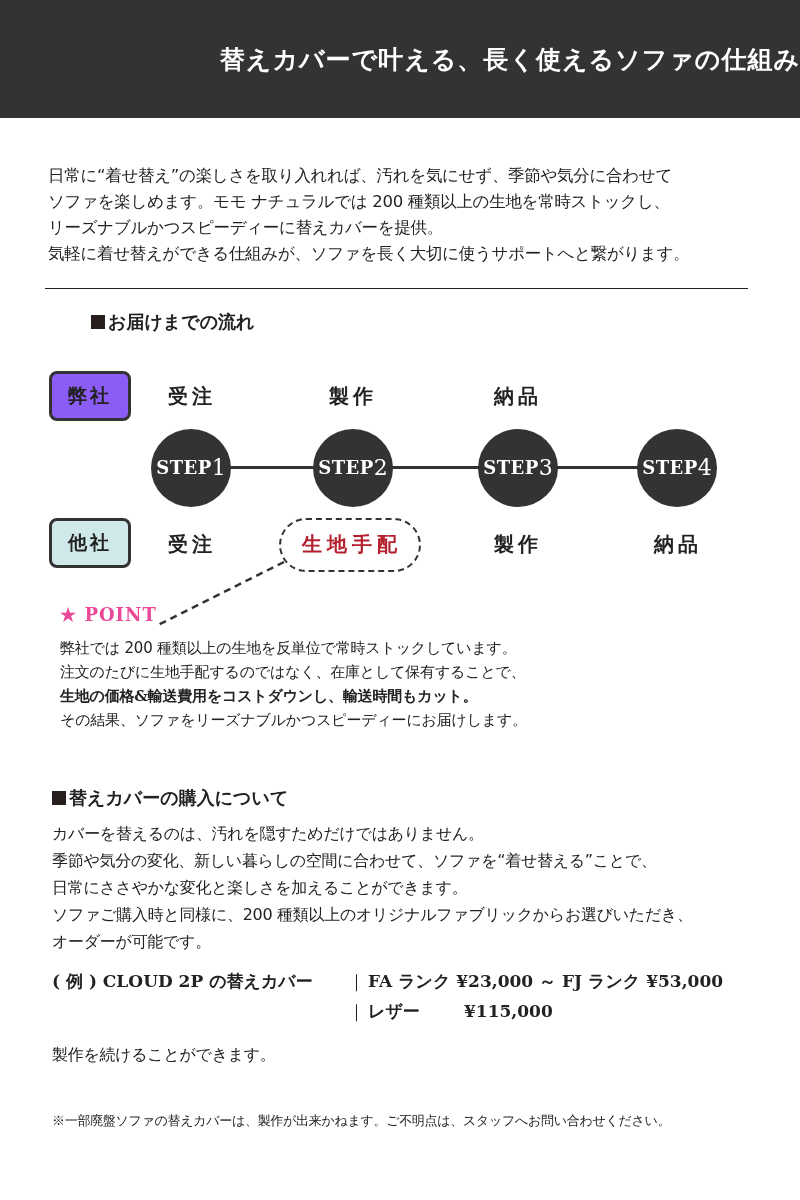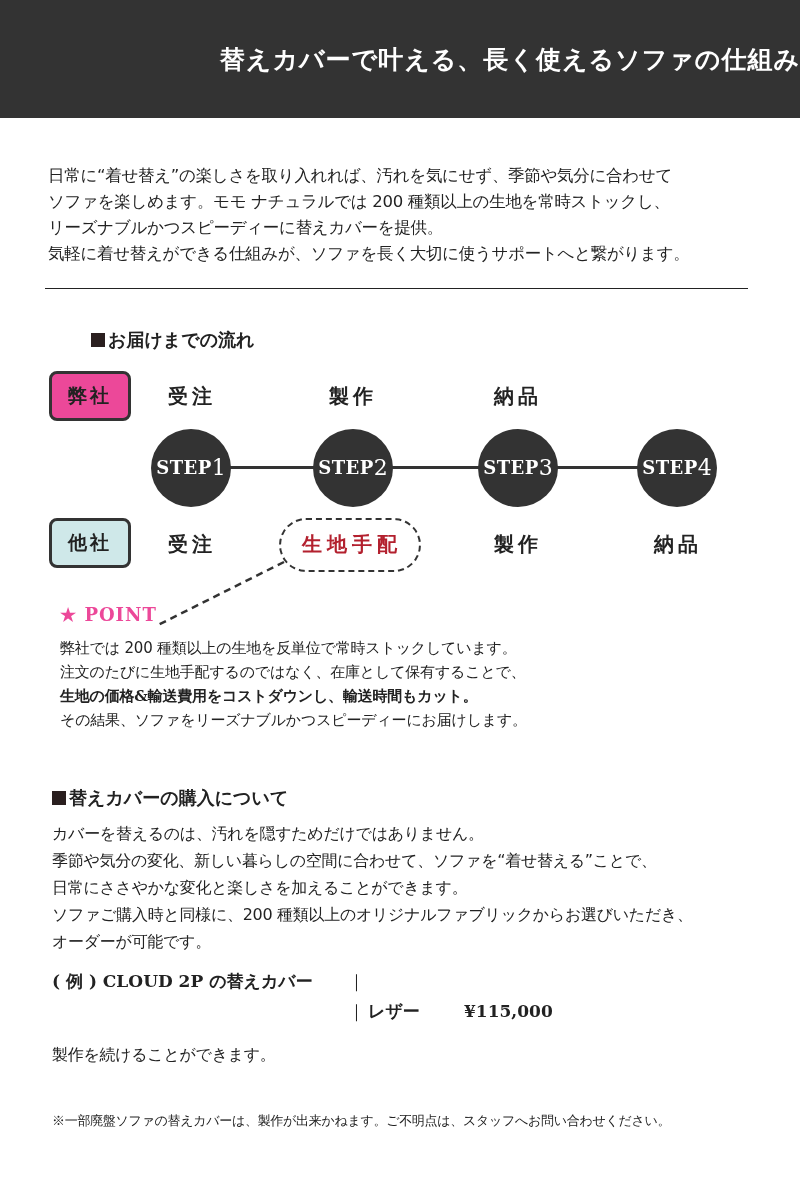--- a/index.html
+++ b/index.html
@@ -32,21 +32,21 @@
       font-family: "DejaVu Serif", "Liberation Serif", serif;
     }
     .section-title .sq { display: inline-block; width: 14px; height: 14px; background: #2a1f1f; margin-right: 3px; vertical-align: -1px; }
 
     .company-tag {
       position: absolute; left: 49px; width: 82px; height: 50px;
       border: 3px solid #333; border-radius: 8px;
       display: flex; align-items: center; justify-content: center;
       font-size: 19px; font-weight: bold; letter-spacing: 3px; color: #222;
     }
-    .tag-ours { top: 371px; background: #ec4899; }
+    .tag-ours { top: 371px; background: #8b5cf6; }
     .tag-others { top: 518px; background: #cfe8e9; }
 
     .row-label {
       position: absolute; font-size: 20px; font-weight: bold; letter-spacing: 4px; color: #222;
       transform: translateX(-50%); white-space: nowrap;
     }
     .row-label.red { color: #b3202e; letter-spacing: 5px; }
 
     .steps-line {
       position: absolute; left: 190px; top: 466px; width: 485px; height: 3px; background: #333;
@@ -114,21 +114,21 @@
 
 <div class="intro">
   <p>日常に“着せ替え”の楽しさを取り入れれば、汚れを気にせず、季節や気分に合わせて</p>
   <p>ソファを楽しめます。モモ ナチュラルでは 200 種類以上の生地を常時ストックし、</p>
   <p>リーズナブルかつスピーディーに替えカバーを提供。</p>
   <p>気軽に着せ替えができる仕組みが、ソファを長く大切に使うサポートへと繋がります。</p>
 </div>
 
 <div class="divider"></div>
 
-<div class="section-title" style="top:328px;padding-left:39px;">
+<div class="section-title" style="top:310px;padding-left:39px;">
   <span class="sq"></span><span>お届けまでの流れ</span>
 </div>
 
 <div class="company-tag tag-ours">弊社</div>
 <div class="row-label" style="left:192px; top:383px;">受注</div>
 <div class="row-label" style="left:353px; top:383px;">製作</div>
 <div class="row-label" style="left:518px; top:383px;">納品</div>
 
 <div class="steps-line"></div>
 <div class="step" style="left:191px;">
@@ -176,20 +176,21 @@
   <p>季節や気分の変化、新しい暮らしの空間に合わせて、ソファを“着せ替える”ことで、</p>
   <p>日常にささやかな変化と楽しさを加えることができます。</p>
   <p>ソファご購入時と同様に、200 種類以上のオリジナルファブリックからお選びいただき、</p>
   <p>オーダーが可能です。</p>
 </div>
 
 <div class="price-block">
   <div class="price-row">
     <span class="price-example">( 例 ) CLOUD 2P の替えカバー</span>
     <span class="price-sep">｜</span>
+    <span>FA ランク ¥23,000 ～ FJ ランク ¥53,000</span>
   </div>
   <div class="price-row">
     <span class="price-example"></span>
     <span class="price-sep">｜</span>
     <span class="price-name">レザー</span>
     <span>¥115,000</span>
   </div>
 </div>
 
 <div class="after-body">

